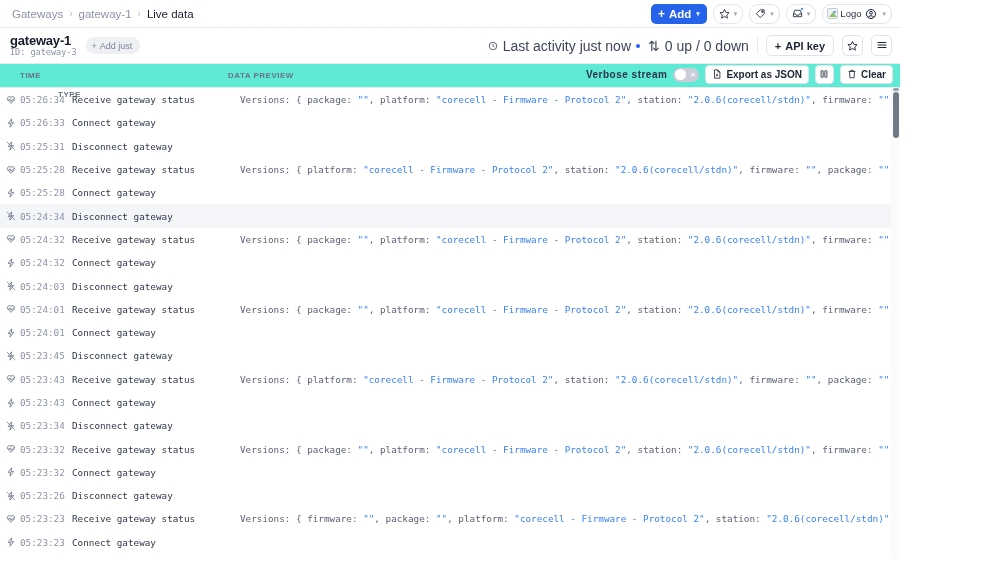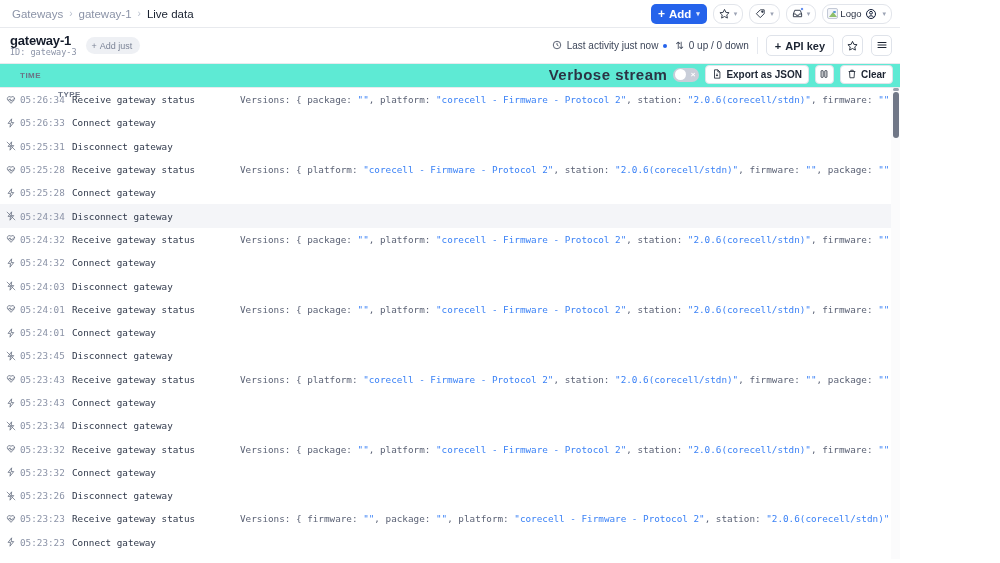--- a/index.html
+++ b/index.html
@@ -76,21 +76,21 @@
     font-family: "DejaVu Sans Mono", monospace;
     font-size: 8.5px; color: #8b93a7; margin-top: 1px;
   }
   .pill-add-label {
     display: flex; align-items: center; gap: 3px;
     height: 17px; padding: 0 8px 0 6px;
     border-radius: 9px; background: #eef0f4; color: #7c8497;
     font-size: 9px; cursor: pointer;
   }
   .header-right { margin-left: auto; display: flex; align-items: center; gap: 8px; }
-  .status-line { display: flex; align-items: center; gap: 5px; font-size: 10px; color: #3d4659; }
+  .status-line { display: flex; align-items: center; gap: 5px; font-size: 14px; color: #3d4659; }
   .blue-dot { width: 4px; height: 4px; border-radius: 50%; background: #2563eb; }
   .divider-v { width: 1px; height: 17px; background: #e5e8ee; }
   .btn-outline {
     display: flex; align-items: center; gap: 4px;
     height: 21px; padding: 0 8px;
     border: 1px solid #dfe3ea; border-radius: 5px; background: #fff;
     font-size: 11px; color: #1d2533; font-weight: bold; cursor: pointer;
   }
   .sq-btn {
     width: 21px; height: 21px; border: 1px solid #dfe3ea; border-radius: 5px;
@@ -105,21 +105,21 @@
     font-size: 8px; letter-spacing: .5px; color: #6b7385; font-weight: bold;
     position: relative;
   }
   .col-time  { width: 58px; padding-left: 20px; }
   .col-type  { width: 170px; margin-top: 37px; }
   .col-data  { flex: 1; }
   .colhead-right {
     position: absolute; right: 7px; top: 1px;
     display: flex; align-items: center; gap: 6px;
   }
-  .verbose-label { font-size: 15px; color: #2b3344; }
+  .verbose-label { font-size: 10px; color: #2b3344; }
   .toggle {
     width: 26px; height: 14px; border-radius: 8px; background: #c9ced9;
     position: relative; display:flex; align-items:center; cursor: pointer;
   }
   .toggle .knob {
     width: 11px; height: 11px; border-radius: 50%; background: #fff;
     position: absolute; left: 1.5px;
   }
   .toggle .x {
     position:absolute; right: 3.5px; color: #fff; font-size: 8px; line-height:1;
@@ -273,20 +273,21 @@
             <path d="M4 7h16M4 12h16M4 17h16"></path>
           </svg>
         </span>
       </div>
     </div>
   </div>
 
   <div class="colhead">
     <div class="col-time">TIME</div>
     <div class="col-type">TYPE</div>
+    <div class="col-data">DATA PREVIEW</div>
 
     <div class="colhead-right">
       <span class="verbose-label">Verbose stream</span>
       <span class="toggle">
         <span class="knob"></span>
         <span class="x">×</span>
       </span>
       <span class="tb-btn">
         <span>
           <svg width="10" height="10" viewBox="0 0 24 24" fill="none" stroke="#1d2533" stroke-width="2" stroke-linejoin="round">

